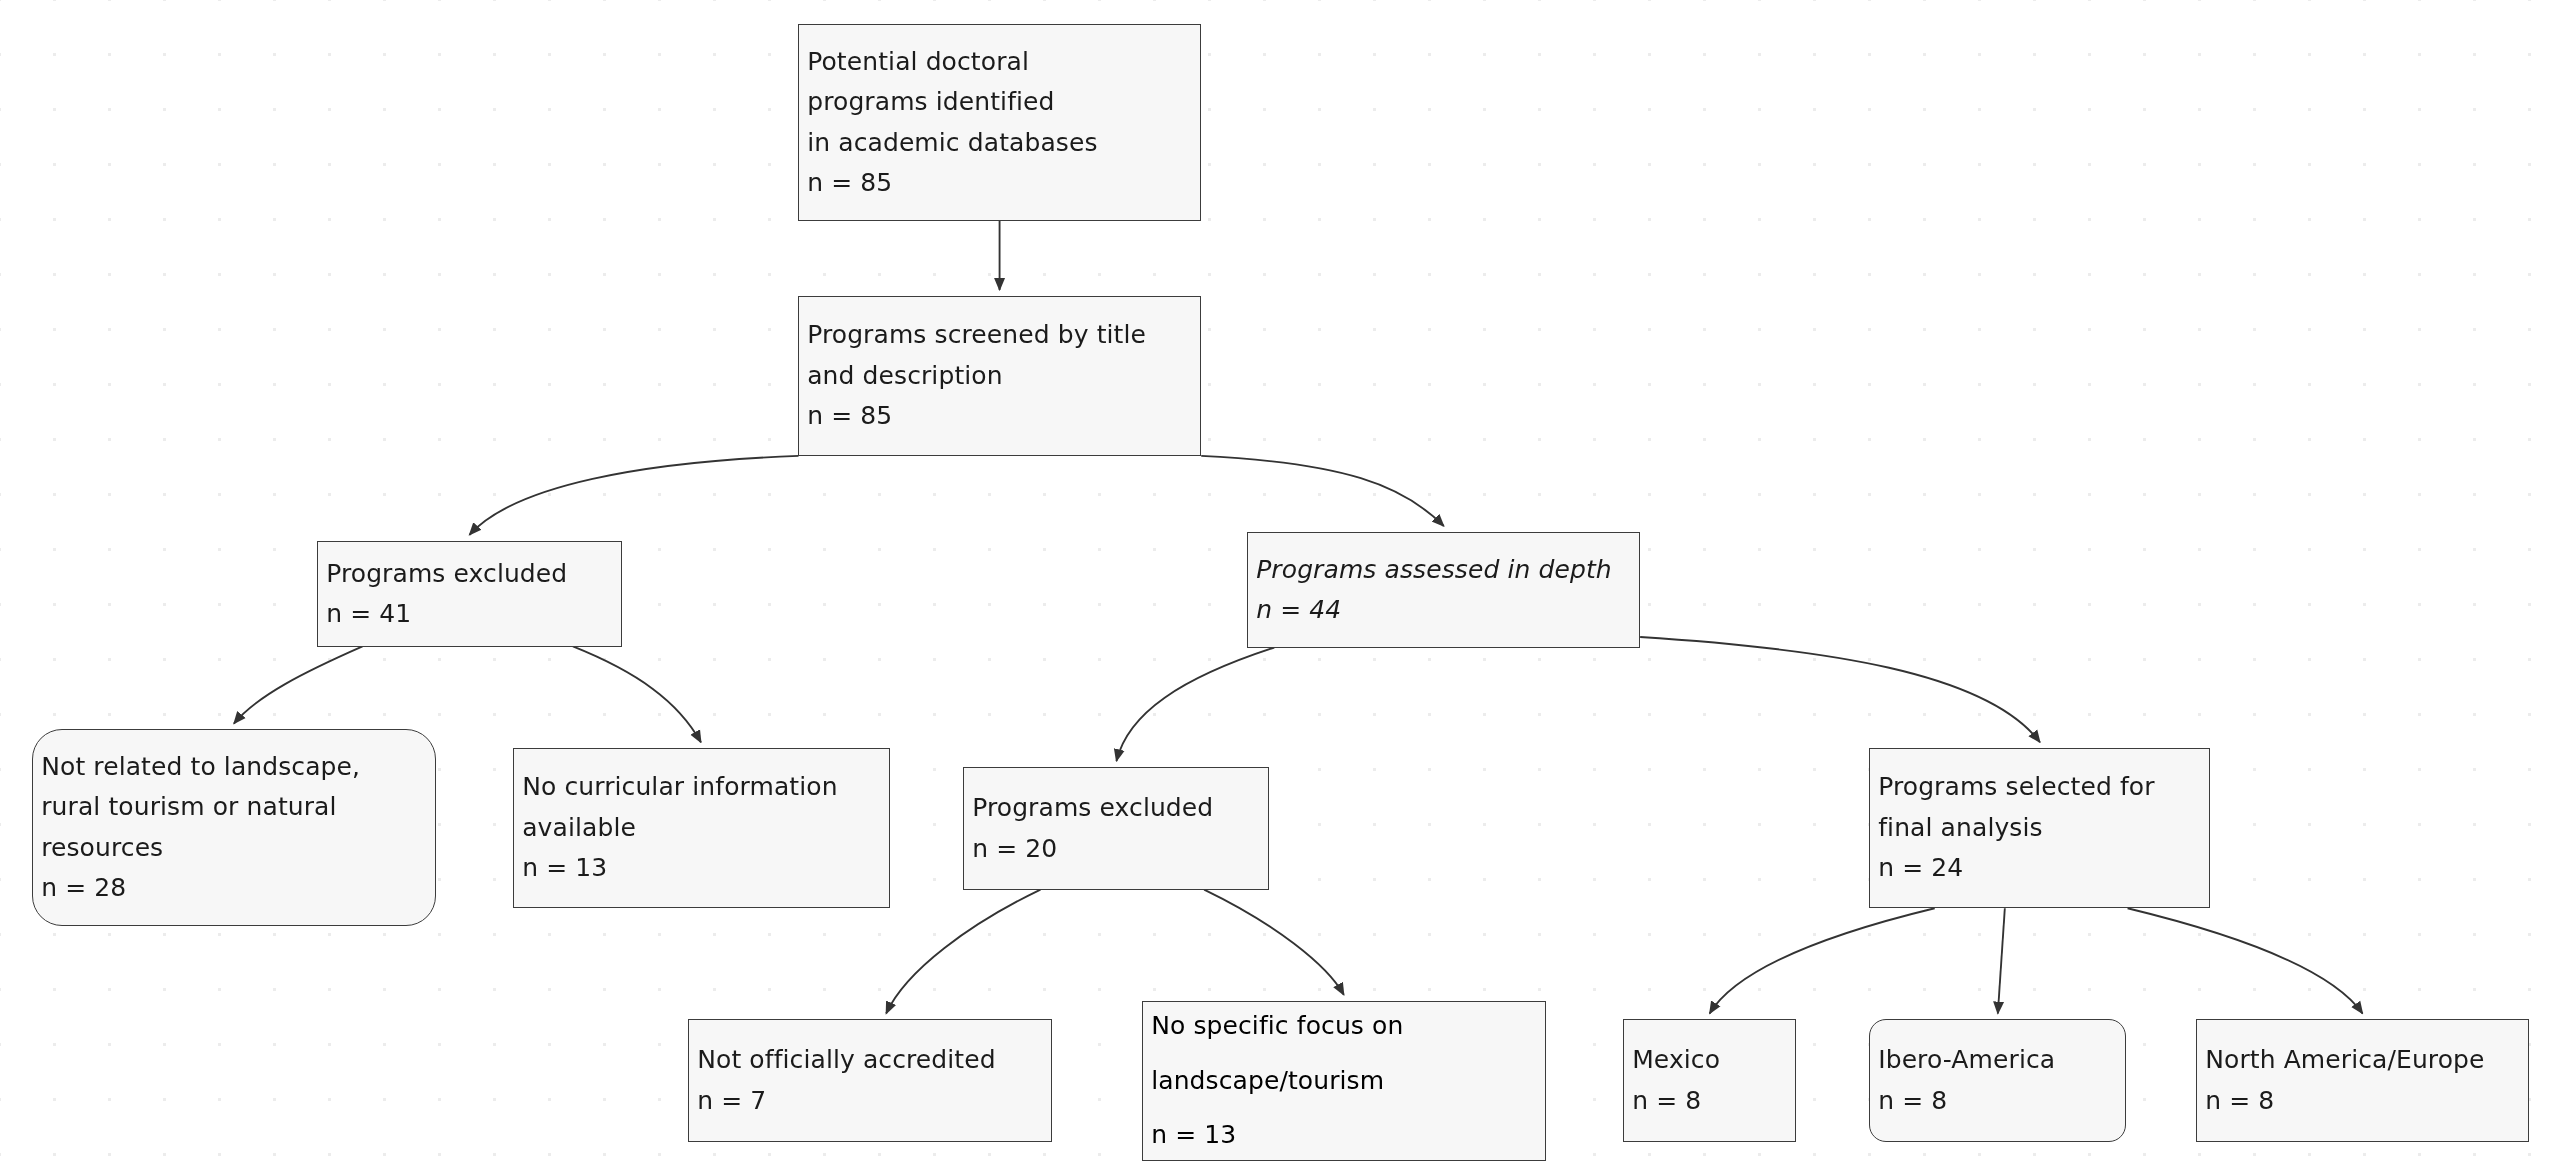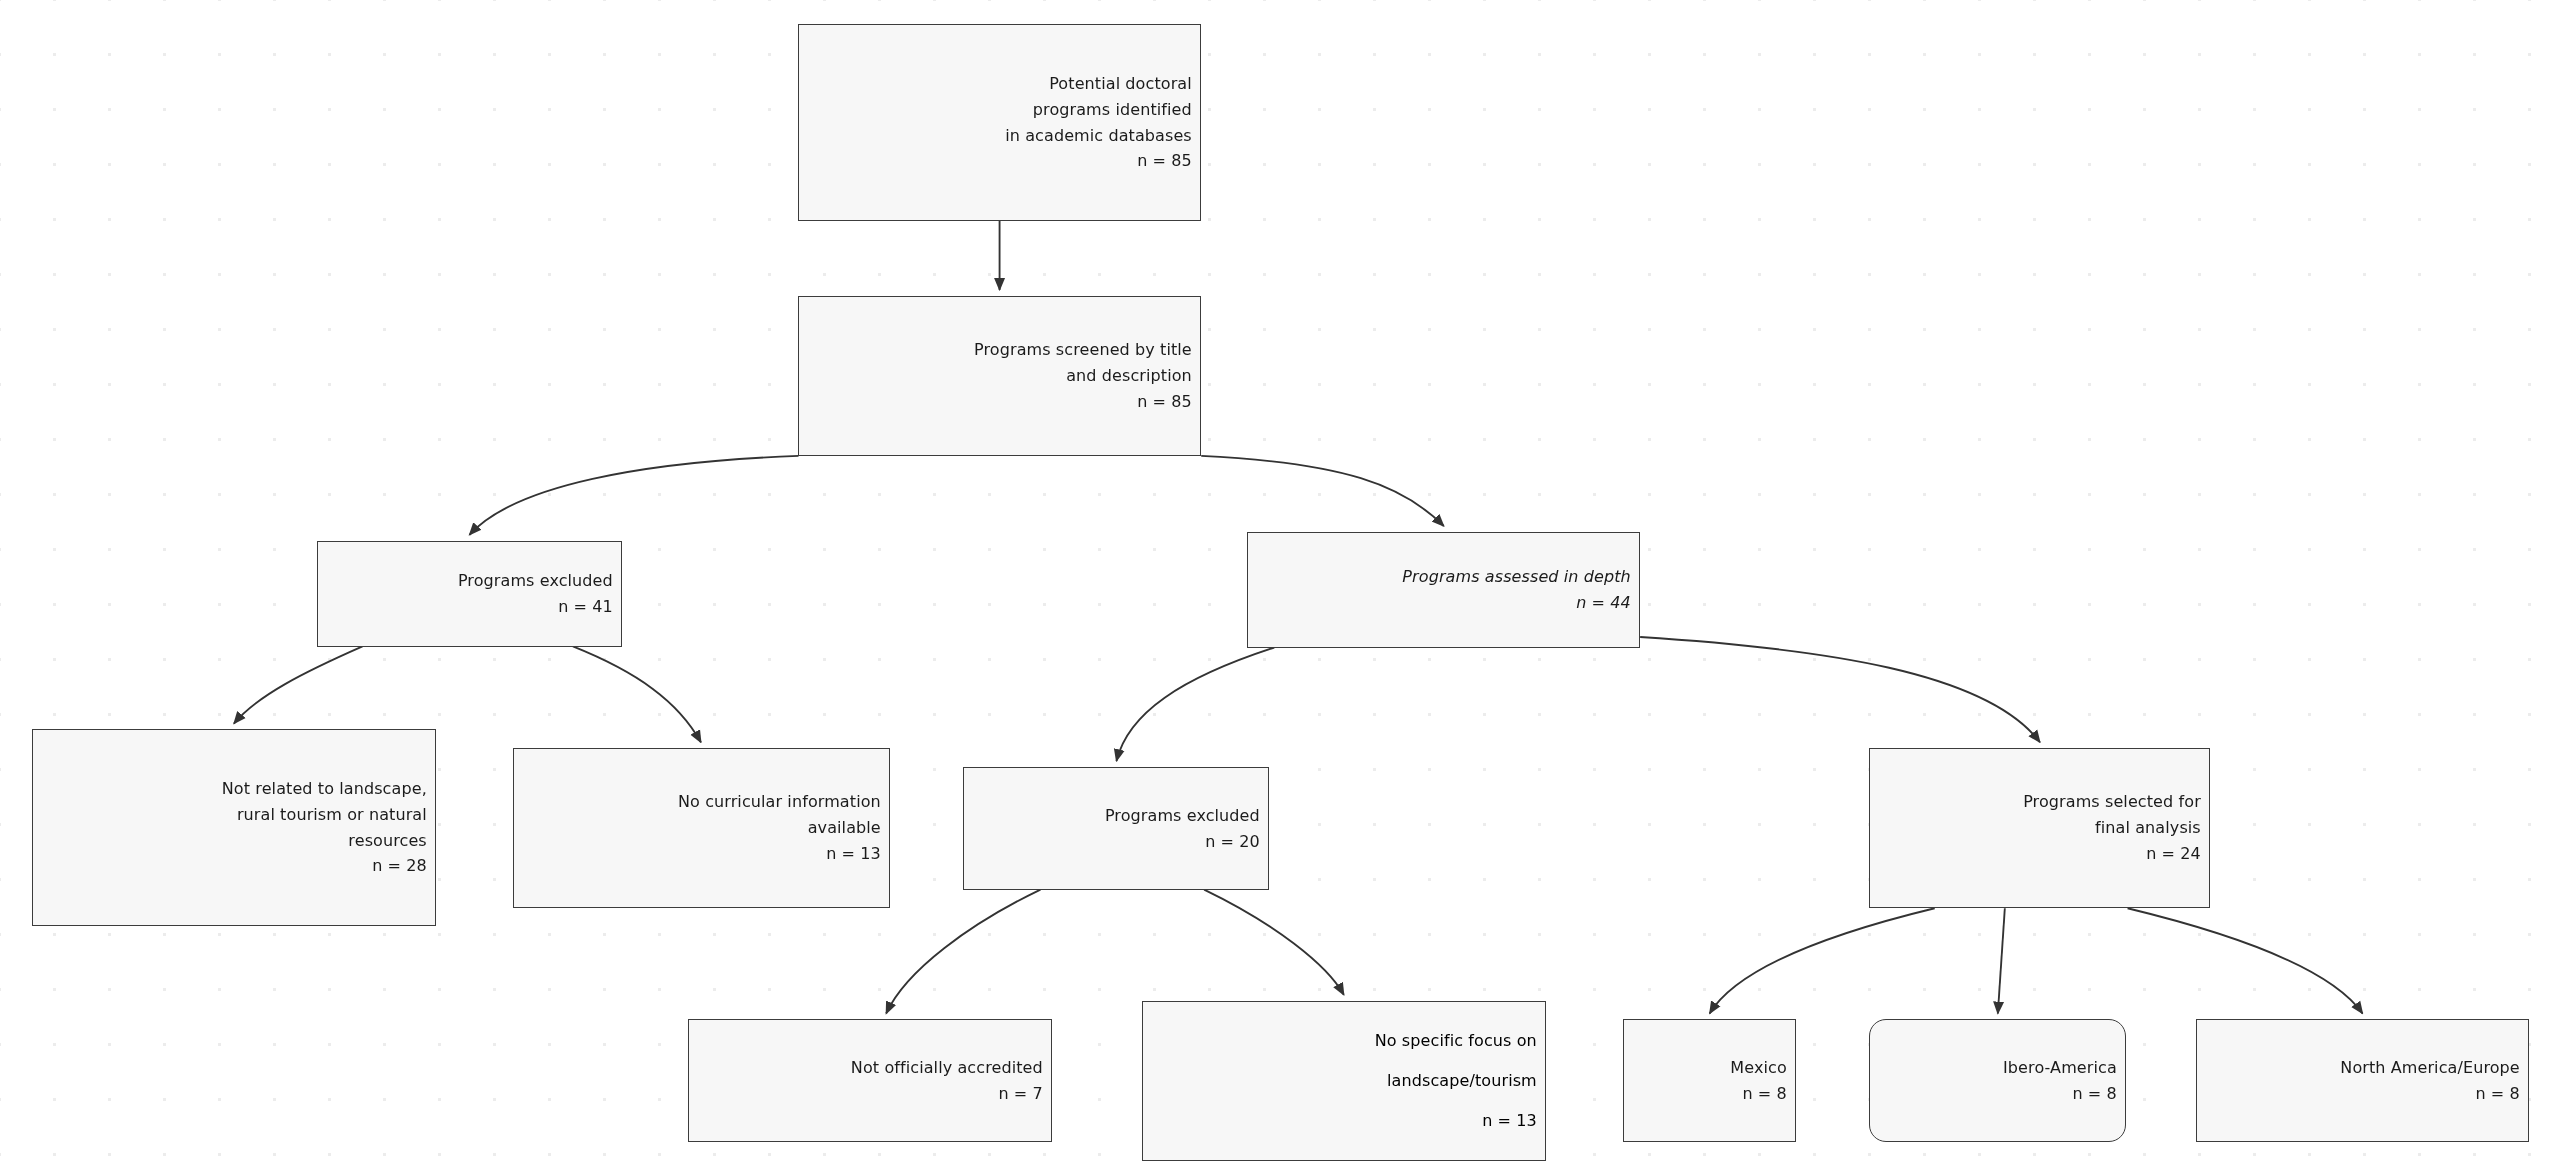--- a/index.html
+++ b/index.html
@@ -25,25 +25,25 @@
     height: 1173px;
     pointer-events: none;
   }
   .node {
     position: absolute;
     box-sizing: border-box;
     background: #f7f7f7;
     border: 1.8px solid #3c3c3c;
     display: flex;
     flex-direction: column;
-    align-items: flex-end;
+    align-items: flex-start;
     justify-content: center;
     text-align: center;
     color: #1b1b1b;
-    font-size: 16px;
+    font-size: 25px;
     line-height: 1.62;
     letter-spacing: 0.1px;
     padding: 3.5px 8.2px;
   }
   .node .ln { display: block; white-space: nowrap; }
 </style>
 </head>
 <body>
 
 <div id="canvas">
@@ -82,21 +82,21 @@
       <span class="ln">n = 85</span>
     </div>
   <div class="node" style="left: 317px; top: 541px; width: 305px; height: 106px; background: rgb(247, 247, 247); border-color: rgb(60, 60, 60); color: rgb(27, 27, 27);">
       <span class="ln">Programs excluded</span>
       <span class="ln">n = 41</span>
     </div>
   <div class="node" style="left: 1247px; top: 532px; width: 393px; height: 116px; background: rgb(247, 247, 247); border-color: rgb(60, 60, 60); color: rgb(27, 27, 27); font-style: italic;">
       <span class="ln">Programs assessed in depth</span>
       <span class="ln">n = 44</span>
     </div>
-  <div class="node" style="left: 32px; top: 729px; width: 404px; height: 197px; background: rgb(247, 247, 247); border-color: rgb(60, 60, 60); color: rgb(27, 27, 27);">
+  <div class="node" style="left: 32px; top: 729px; width: 404px; height: 197px; background: rgb(247, 247, 247); border-color: rgb(60, 60, 60); color: rgb(27, 27, 27); border-radius: 30px;">
       <span class="ln">Not related to landscape,</span>
       <span class="ln">rural tourism or natural</span>
       <span class="ln">resources</span>
       <span class="ln">n = 28</span>
     </div>
   <div class="node" style="left: 513px; top: 748px; width: 377px; height: 160px; background: rgb(247, 247, 247); border-color: rgb(60, 60, 60); color: rgb(27, 27, 27);">
       <span class="ln">No curricular information</span>
       <span class="ln">available</span>
       <span class="ln">n = 13</span>
     </div>

